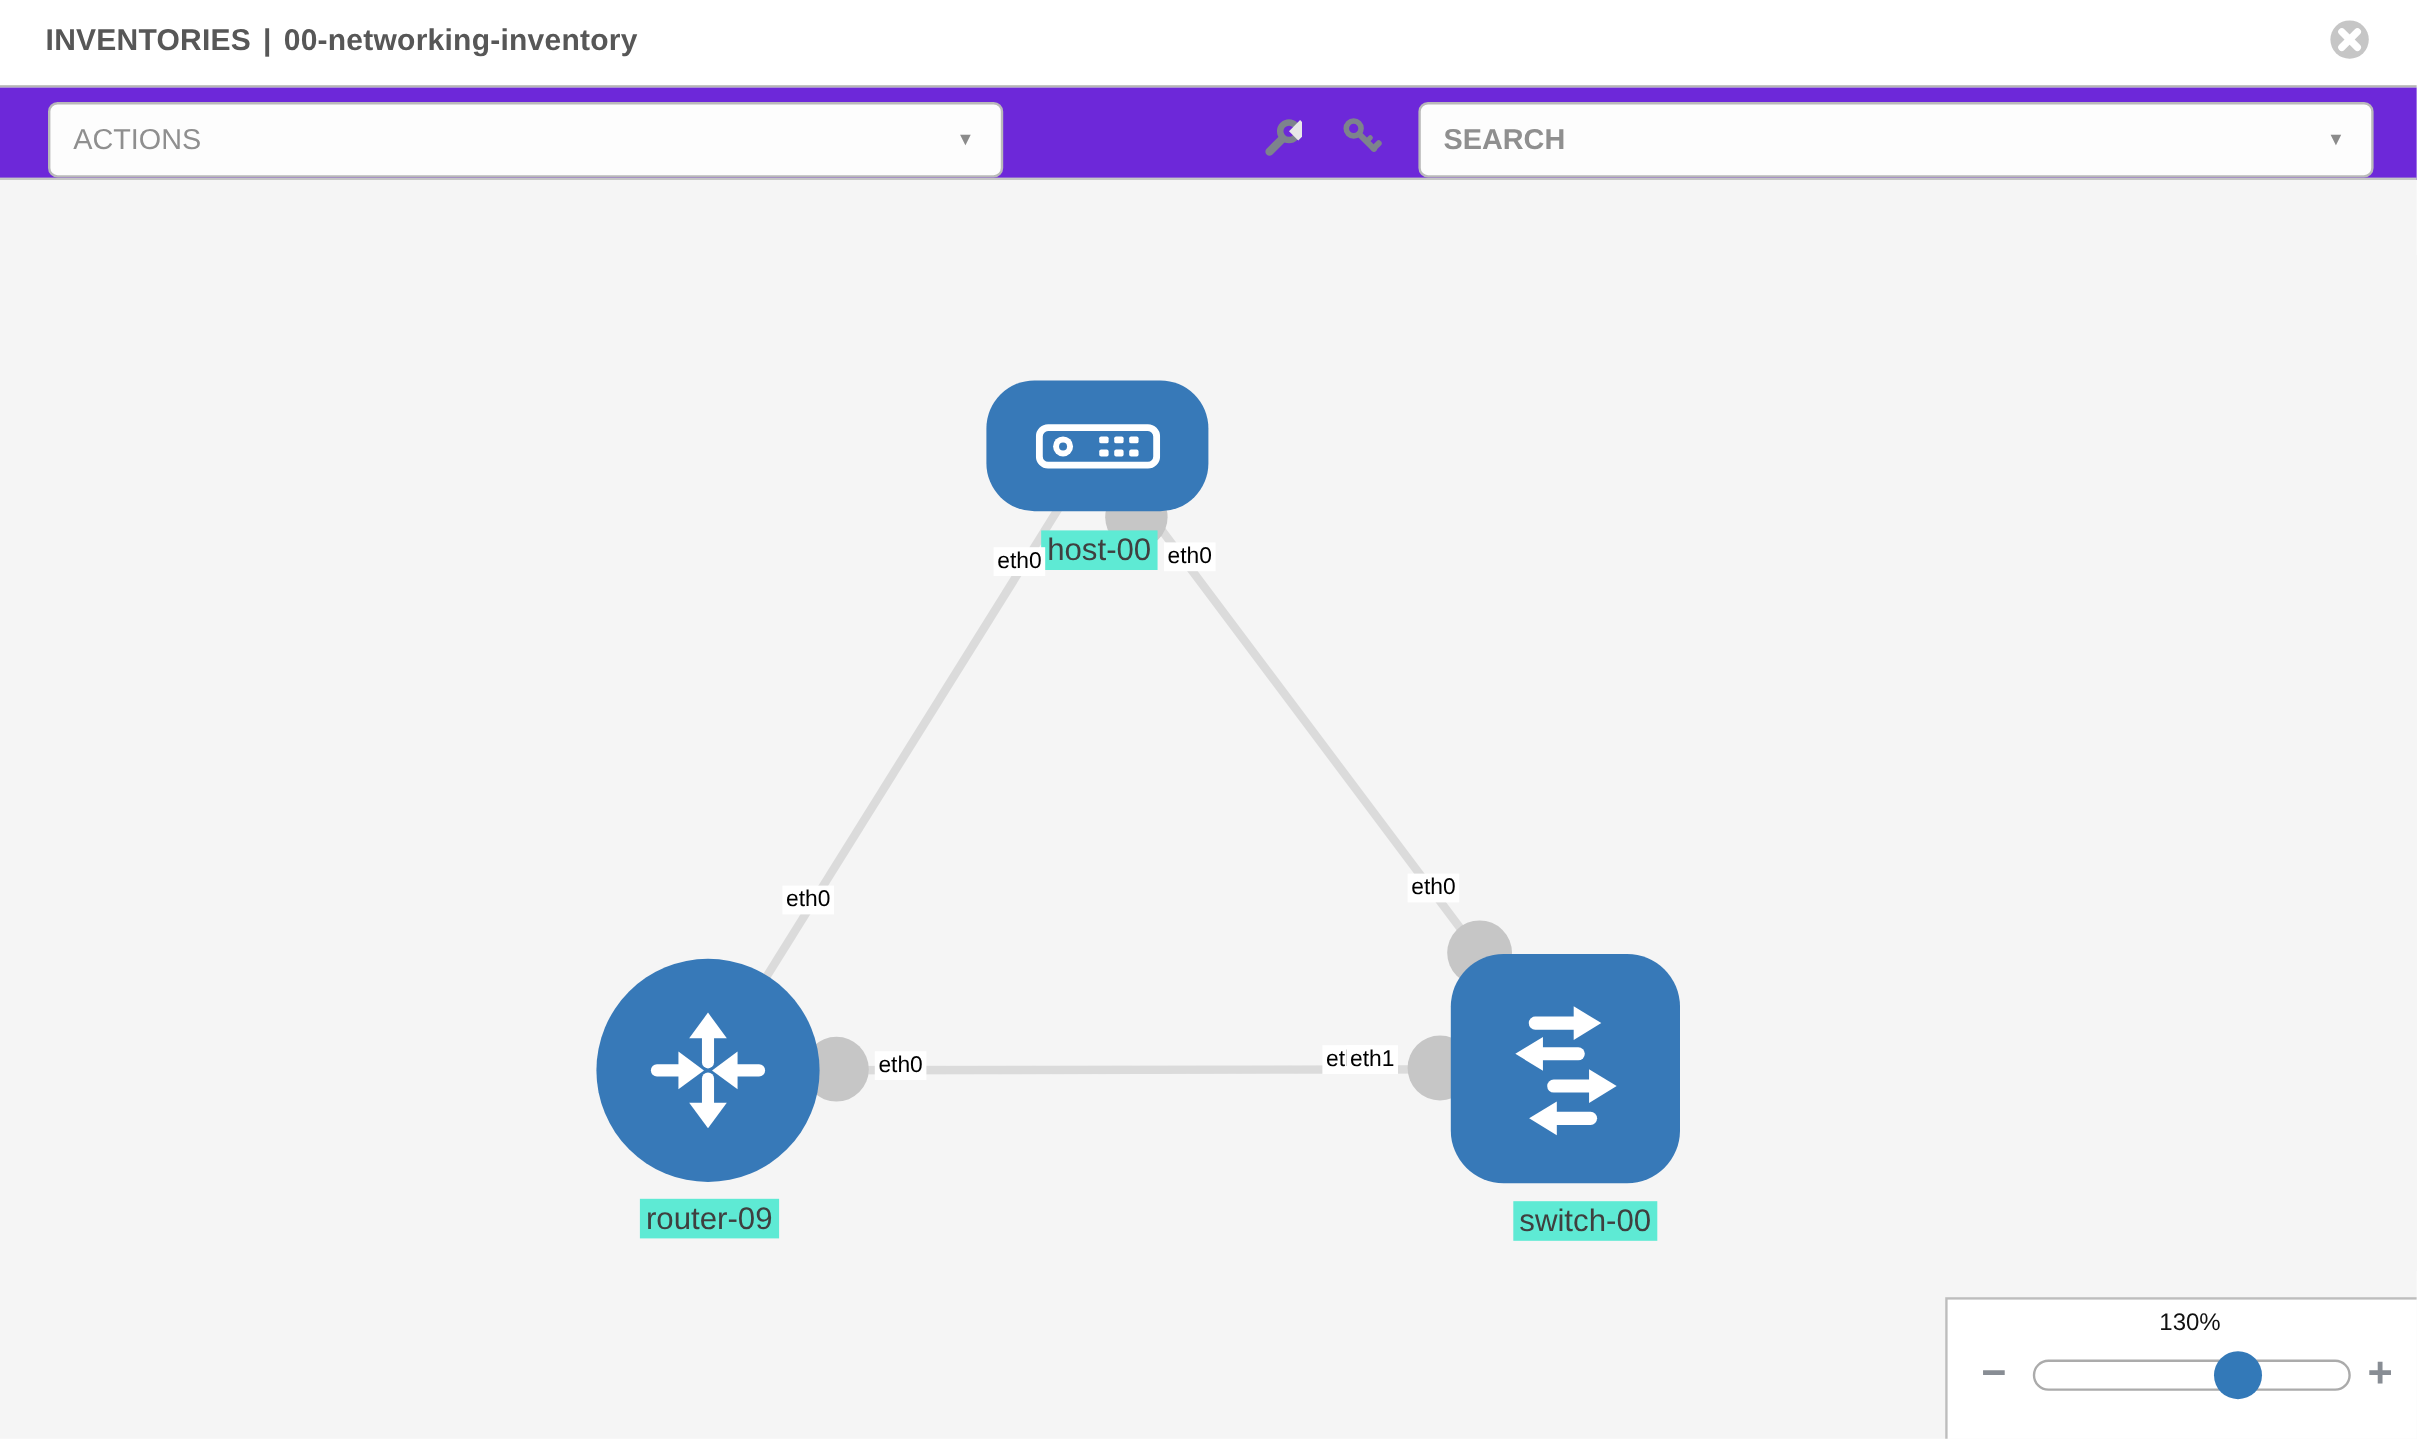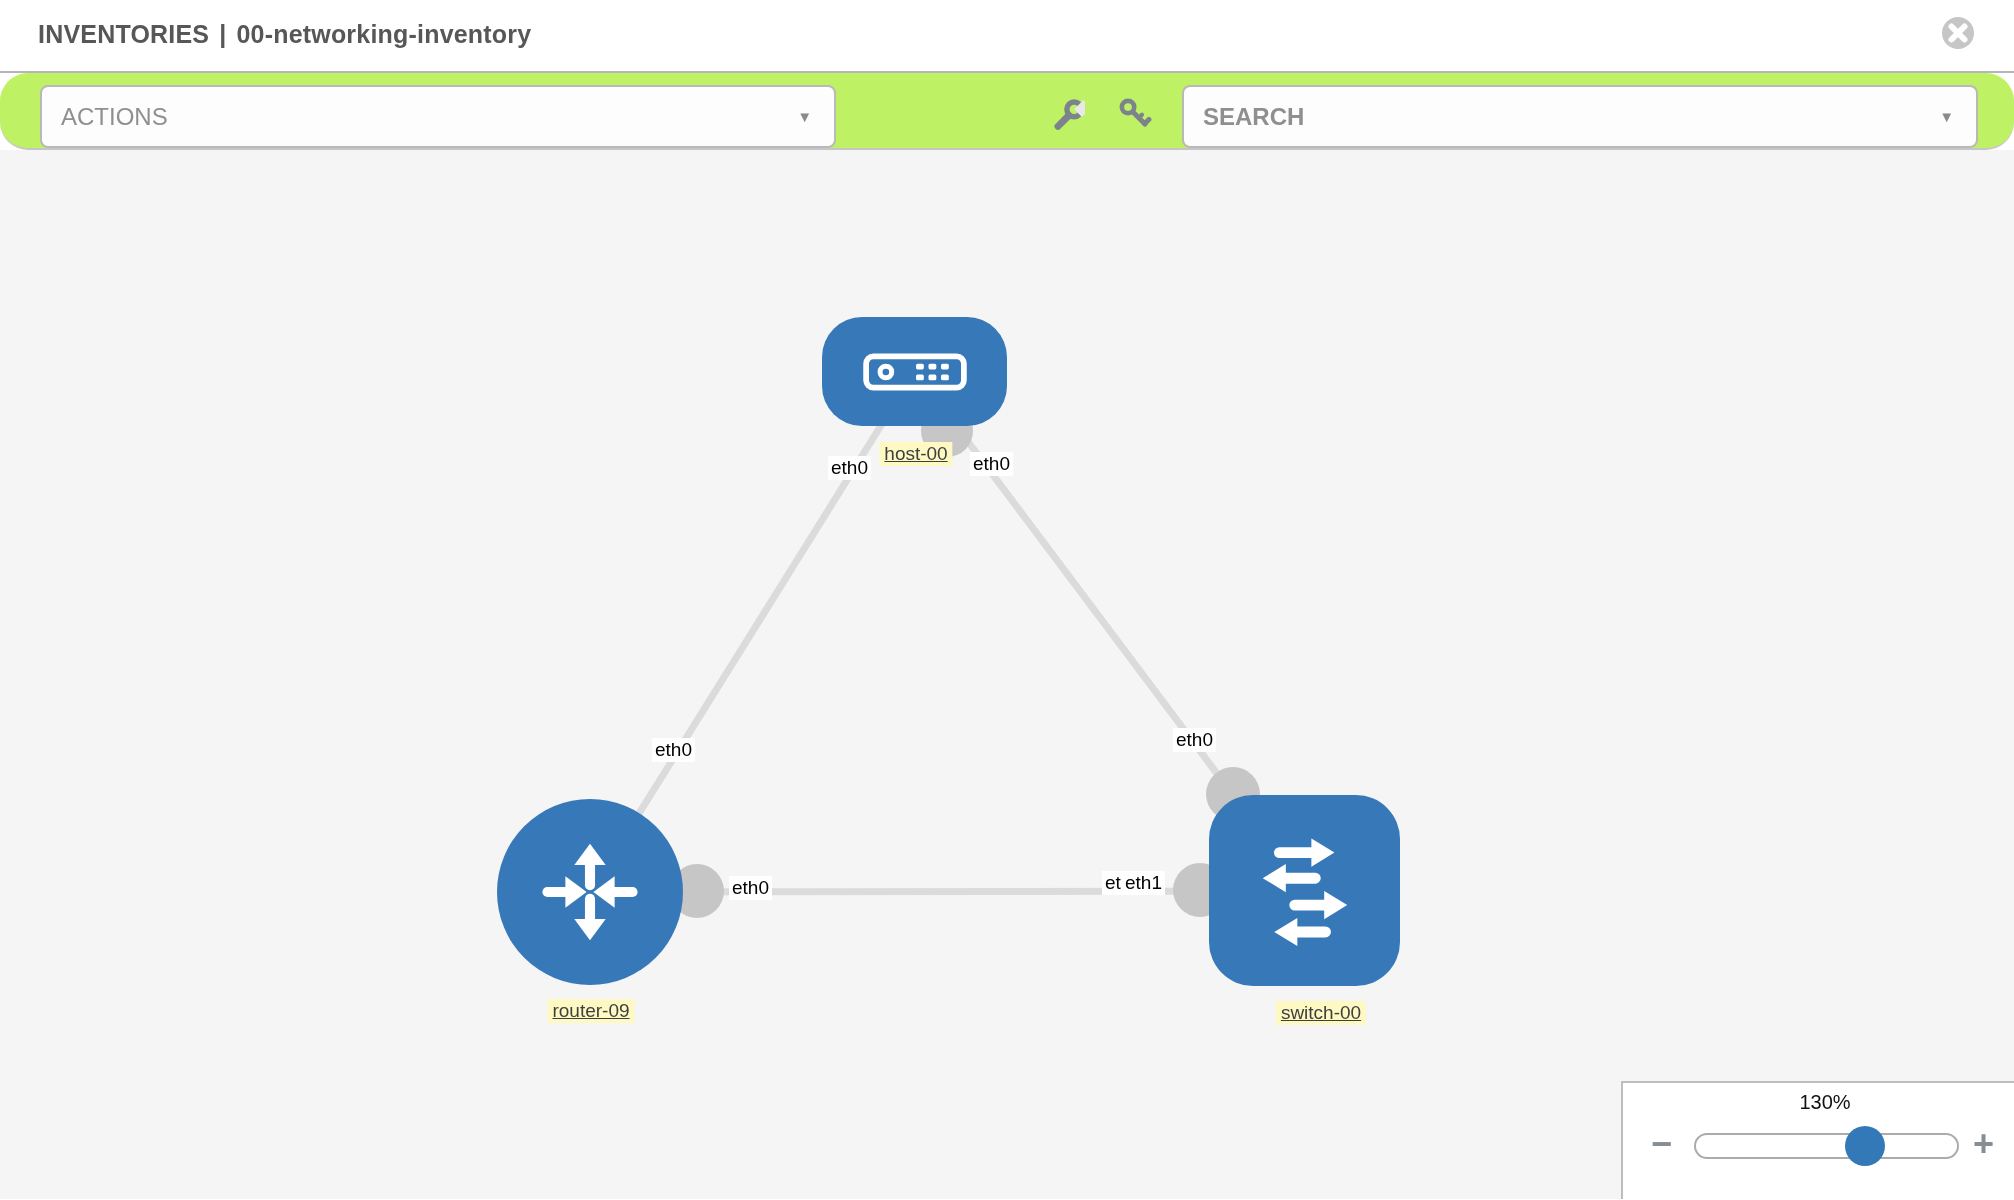--- a/index.html
+++ b/index.html
@@ -8,22 +8,22 @@
 
   
   .header { position:relative; width:2014px; height:73px; background:#ffffff;
             border-bottom:2px solid #b5b5b5; }
   .page-title { position:absolute; left:38px; top:20px; font-size:25px; font-weight:bold;
                 color:#575757; letter-spacing:.2px; }
   .page-title .sep { margin:0 10px; color:#575757; font-weight:bold; }
   .close-btn { position:absolute; left:1940px; top:15px; width:36px; height:36px; cursor:pointer; }
 
   
-  .toolbar { position:relative; width:2014px; height:77px; background:#bef264;
-             border-bottom:2px solid #c6c6c6;border-radius:28px; }
+  .toolbar { position:relative; width:2014px; height:77px; background:#6d28d9;
+             border-bottom:2px solid #c6c6c6; }
   .dd { position:absolute; top:12px; height:63px; background:#fdfdfd;
         border:2px solid #b9b9b9; border-radius:8px; display:flex; align-items:center;
         color:#8f8f8f; font-size:24px; cursor:pointer; }
   .dd .dd-label { margin-left:19px; }
   .dd .caret { position:absolute; right:22px; top:50%; transform:translateY(-52%);
                font-size:15px; color:#8b8b8b; }
   .dd-actions { left:40px;  width:796px; }
   .dd-search  { left:1182px; width:796px;font-weight:bold; }
   .tool-icon { position:absolute; top:24px; width:34px; height:34px; cursor:pointer; }
   .icon-wrench { left:1051px; }
@@ -32,22 +32,22 @@
   
   .canvas { position:relative; width:2014px; height:1049px; background:#f5f5f5; overflow:hidden; }
   .net-svg { position:absolute; left:0; top:0; }
 
   .node { position:absolute; display:flex; align-items:center; justify-content:center;
           background:#3779b8; cursor:pointer; }
   .node-host   { left:822px;  top:167px; width:185px; height:109px; border-radius:40px; }
   .node-router { left:497px;  top:649px; width:186px; height:186px; border-radius:50%; }
   .node-switch { left:1209px; top:645px; width:191px; height:191px; border-radius:44px; }
 
-  .node-label { position:absolute; transform:translateX(-50%); background:#fef9c3;
-                color:#3f3f3f; font-size:19px; padding:1px 5px; white-space:nowrap;text-decoration:underline; }
+  .node-label { position:absolute; transform:translateX(-50%); background:#5eead4;
+                color:#3f3f3f; font-size:26px; padding:1px 5px; white-space:nowrap; }
   .if-label { position:absolute; background:#ffffff; color:#000000; font-size:19px;
               padding:1px 3px; white-space:nowrap; }
 
   
   .zoom-panel { position:absolute; left:1621px; top:931px; width:420px; height:300px;
                 background:#ffffff; border:2px solid #bdbdbd; }
   .zoom-level { position:absolute; left:0; top:8px; width:404px; text-align:center;
                 font-size:20px; color:#111; }
   .zoom-minus,.zoom-plus { position:absolute; top:41px; font-size:36px; font-weight:bold;
                 color:#888d94; cursor:pointer; line-height:40px; }

